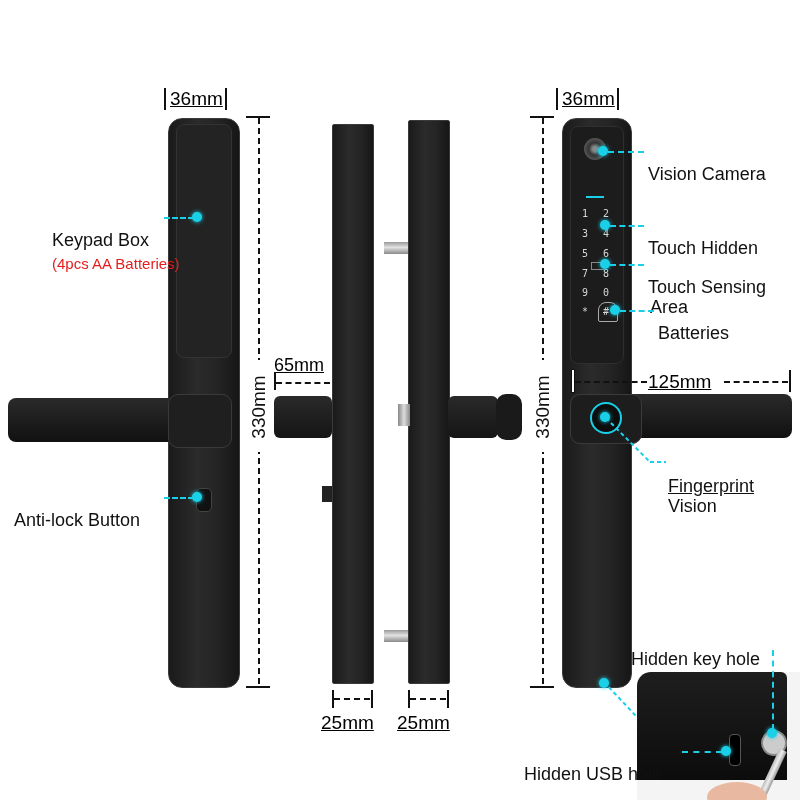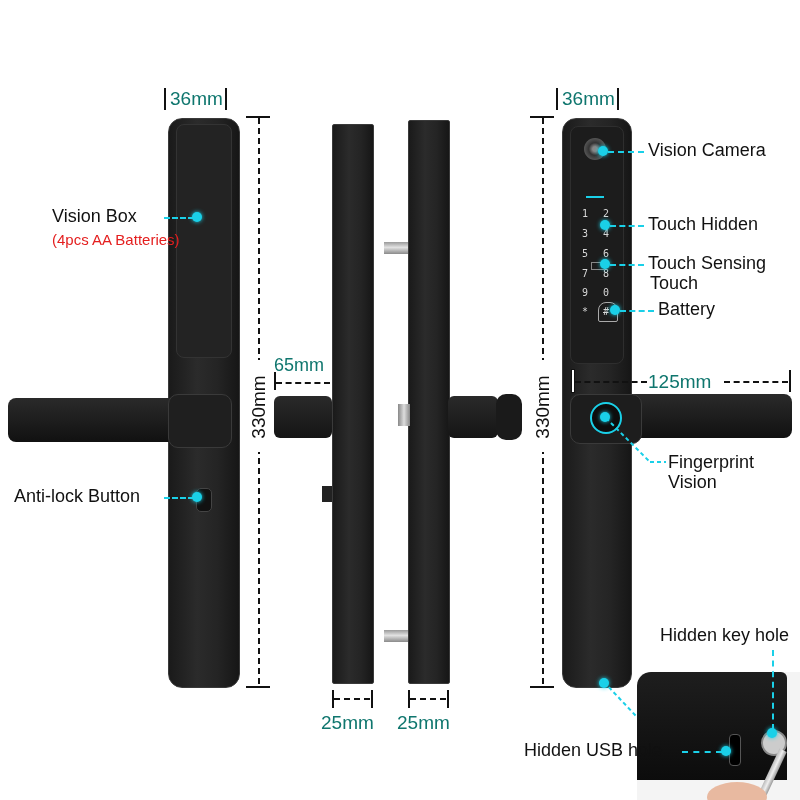--- a/index.html
+++ b/index.html
@@ -1,20 +1,20 @@
 <!DOCTYPE html>
 <html><head>
 <meta charset="utf-8">
 <style>
   html, body { margin:0; padding:0; background:#ffffff; }
   body { width:800px; height:800px; position:relative; overflow:hidden; font-family:"Liberation Sans", sans-serif; color:#111; }
   .abs { position:absolute; }
-  .lbl { position:absolute; font-size:18px; color:#111; white-space:nowrap; line-height:1.1; }
+  .lbl { position:absolute; font-size:18px; color:#111; white-space:nowrap; line-height:1.1;margin-top:24px; }
   .red { color:#e41e1e; font-size:15px; }
-  .dim { position:absolute; font-size:19px; color:#0f766e; white-space:nowrap; }
+  .dim { position:absolute; font-size:19px; color:#000000; white-space:nowrap;text-decoration:underline; }
   .vdim { position:absolute; font-size:19px; color:#111; white-space:nowrap; transform:rotate(-90deg); transform-origin:center; }
   .body-dark { background:linear-gradient(90deg,#1a1a1a,#2b2b2b 40%,#242424 70%,#161616); border:1px solid #3a3a3a; }
   .vdash { position:absolute; width:0; border-left:2px dashed #111; }
   .hline { position:absolute; height:0; border-top:2px solid #111; }
   .tick { position:absolute; width:0; border-left:2px solid #111; }
   .hdash { position:absolute; height:0; border-top:2px dashed #111; }
   .cdot { position:absolute; width:10px; height:10px; border-radius:50%; background:#1ad0e8; box-shadow:0 0 4px #1ad0e8; }
   .cline { position:absolute; height:0; border-top:2px dashed #1ad0e8; }
   .key { position:absolute; font-family:"DejaVu Sans Mono", monospace; font-size:10px; color:#d8d8d8; }
   .pin { position:absolute; background:linear-gradient(180deg,#9a9a9a,#e2e2e2 45%,#8a8a8a); }
@@ -27,21 +27,21 @@
   <span style="padding-left:4px;">36mm</span>
   <span class="abs" style="right:-4px;top:0;width:0;height:22px;border-left:2px solid #111;"></span>
 </div>
 
 <div class="abs body-dark" style="left:168px;top:118px;width:70px;height:568px;border-radius:14px;"></div>
 <div class="abs" style="left:176px;top:124px;width:54px;height:232px;border-radius:8px;background:#232323;border:1px solid #333;"></div>
 <div class="abs" style="left:8px;top:398px;width:222px;height:44px;border-radius:8px;background:linear-gradient(180deg,#2a2a2a,#1b1b1b 60%,#111);"></div>
 <div class="abs" style="left:168px;top:394px;width:62px;height:52px;border-radius:10px;background:#1f1f1f;border:1px solid #3a3a3a;"></div>
 <div class="abs" style="left:196px;top:488px;width:14px;height:22px;border-radius:5px;background:#111;border:1px solid #444;"></div>
 
-<div class="lbl" style="left:52px;top:207px;">Vision Box</div>
+<div class="lbl" style="left:52px;top:207px;">Keypad Box</div>
 <div class="cline" style="left:164px;top:217px;width:30px;"></div>
 <div class="cdot" style="left:192px;top:212px;"></div>
 <div class="lbl red" style="left:52px;top:232px;">(4pcs AA Batteries)</div>
 
 <div class="lbl" style="left:14px;top:487px;text-align:right;">Anti-lock Button</div>
 <div class="cline" style="left:164px;top:497px;width:30px;"></div>
 <div class="cdot" style="left:192px;top:492px;"></div>
 
 <div class="hline" style="left:246px;top:116px;width:24px;"></div>
 <div class="vdash" style="left:258px;top:118px;height:566px;"></div>
@@ -118,45 +118,45 @@
 <div class="cline" style="left:608px;top:151px;width:36px;"></div>
 <div class="lbl" style="left:648px;top:141px;">Vision Camera</div>
 
 <div class="cdot" style="left:600px;top:220px;"></div>
 <div class="cline" style="left:610px;top:225px;width:34px;"></div>
 <div class="lbl" style="left:648px;top:215px;">Touch Hidden</div>
 
 <div class="cdot" style="left:600px;top:259px;"></div>
 <div class="cline" style="left:610px;top:264px;width:34px;"></div>
 <div class="lbl" style="left:648px;top:254px;">Touch Sensing</div>
-<div class="lbl" style="left:650px;top:274px;">Touch</div>
+<div class="lbl" style="left:650px;top:274px;">Area</div>
 
 <div class="cdot" style="left:610px;top:305px;"></div>
 <div class="cline" style="left:620px;top:310px;width:34px;"></div>
-<div class="lbl" style="left:658px;top:300px;">Battery</div>
+<div class="lbl" style="left:658px;top:300px;">Batteries</div>
 
 <div class="cdot" style="left:600px;top:412px;"></div>
 <svg class="abs" style="left:600px;top:412px;" width="70" height="60">
     <line x1="6" y1="6" x2="50" y2="50" stroke="#1ad0e8" stroke-width="2" stroke-dasharray="4,3"></line>
     <line x1="50" y1="50" x2="66" y2="50" stroke="#1ad0e8" stroke-width="2" stroke-dasharray="4,3"></line>
   </svg>
-<div class="lbl" style="left:668px;top:453px;">Fingerprint</div>
+<div class="lbl" style="left:668px;top:453px;text-decoration:underline;">Fingerprint</div>
 <div class="lbl" style="left:668px;top:473px;">Vision</div>
 
 <div class="cdot" style="left:599px;top:678px;"></div>
 <svg class="abs" style="left:604px;top:682px;" width="40" height="40">
     <line x1="0" y1="0" x2="32" y2="34" stroke="#1ad0e8" stroke-width="2" stroke-dasharray="4,3"></line>
   </svg>
 <div class="abs" style="left:637px;top:672px;width:163px;height:128px;background:#f4f4f4;overflow:hidden;border-top-left-radius:12px;">
   <div class="abs" style="left:0;top:0;width:150px;height:108px;border-radius:14px 6px 0 0;background:linear-gradient(180deg,#1e1e1e,#0c0c0c);"></div>
   <div class="abs" style="left:92px;top:62px;width:10px;height:30px;border-radius:4px;background:#000;border:1px solid #555;"></div>
   <div class="abs" style="left:124px;top:58px;width:22px;height:22px;border-radius:50%;background:#ccc;border:2px solid #888;"></div>
   <div class="abs" style="left:132px;top:76px;width:8px;height:48px;background:linear-gradient(90deg,#bbb,#eee,#999);transform:rotate(25deg);"></div>
   <div class="abs" style="left:70px;top:110px;width:60px;height:30px;border-radius:50%;background:#e8b9a0;"></div>
 </div>
 
-<div class="lbl" style="left:660px;top:626px;">Hidden key hole</div>
+<div class="lbl" style="left:631px;top:626px;">Hidden key hole</div>
 <div class="abs" style="left:772px;top:650px;width:0;height:80px;border-left:2px dashed #1ad0e8;"></div>
 <div class="cdot" style="left:767px;top:728px;"></div>
 
 <div class="lbl" style="left:524px;top:741px;">Hidden USB hole</div>
 <div class="cline" style="left:682px;top:751px;width:40px;"></div>
 <div class="cdot" style="left:721px;top:746px;"></div>
 
 </body></html>

